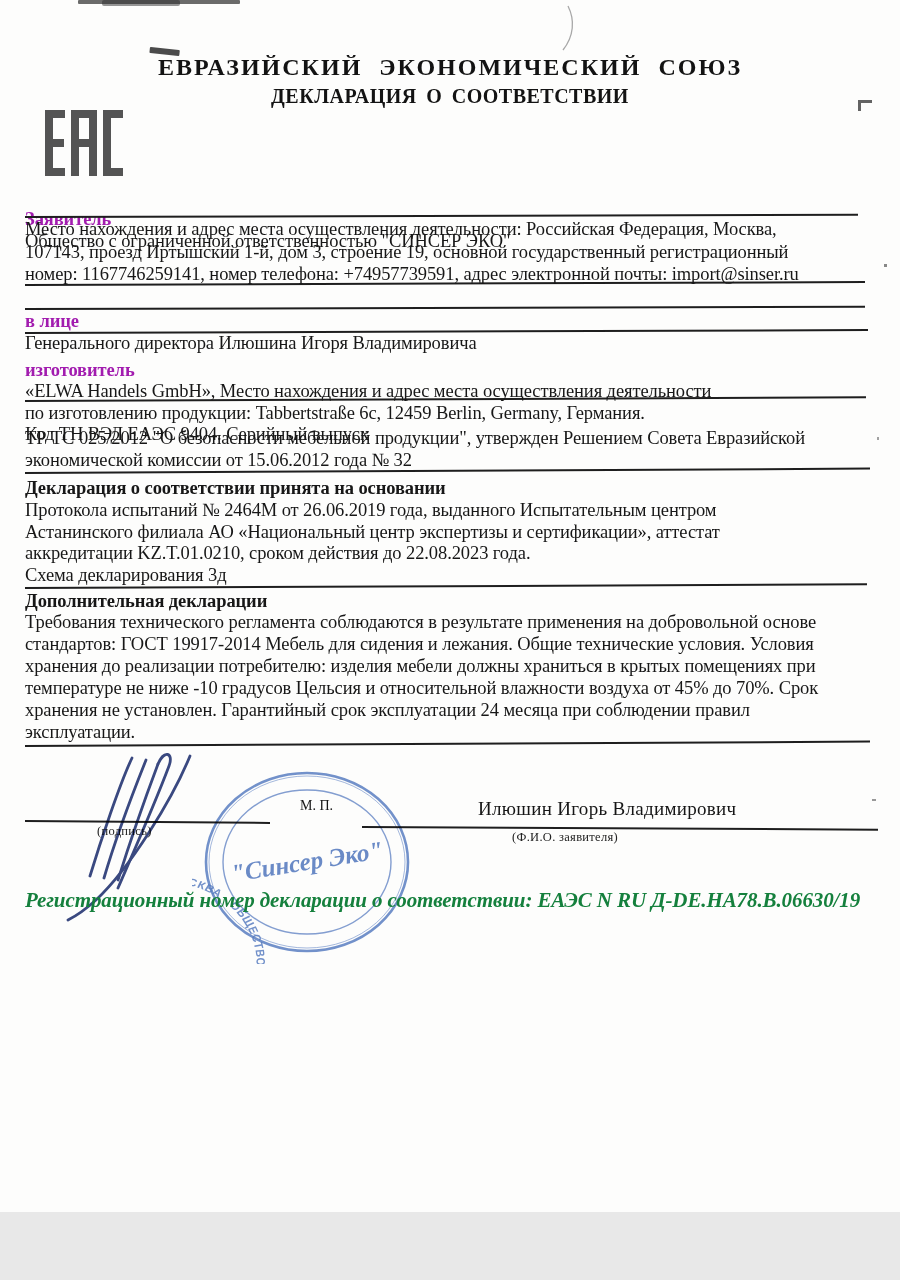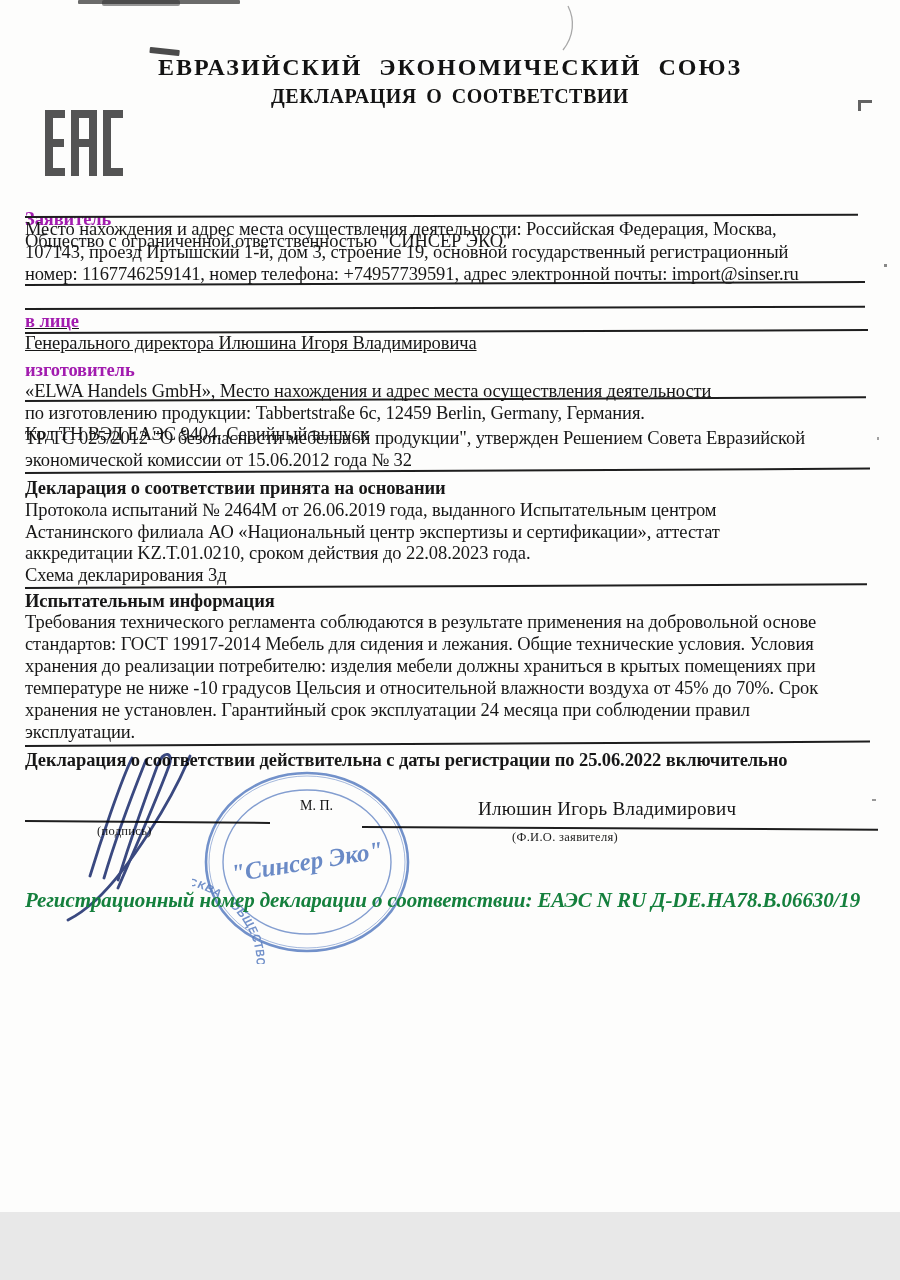--- a/index.html
+++ b/index.html
@@ -60,21 +60,21 @@
   <div class="divider" style="left:25px; top:332px; width:843px; transform:rotate(-0.2deg);"></div>
   <div class="divider" style="left:25px; top:400px; width:841px; transform:rotate(-0.25deg);"></div>
   <div class="divider" style="left:25px; top:472px; width:845px; transform:rotate(-0.3deg);"></div>
   <div class="divider" style="left:25px; top:587px; width:842px; transform:rotate(-0.25deg);"></div>
   <div class="divider" style="left:25px; top:745px; width:845px; transform:rotate(-0.3deg);"></div>
 
   <div class="abs body-text lh235" style="top:218px;">Место нахождения и адрес места осуществления деятельности: Российская Федерация, Москва,
 107143, проезд Иртышский 1-й, дом 3, строение 19, основной государственный регистрационный
 номер: 1167746259141, номер телефона: +74957739591, адрес электронной почты: import@sinser.ru</div>
 
-  <div class="abs body-text" style="top:288px;text-decoration:underline;">
+  <div class="abs body-text" style="top:288px;">
     <b>в лице</b>
     <span>Генерального директора Илюшина Игоря Владимировича</span>
   </div>
 
 
   <div class="abs body-text lh215" style="top:338px;">
     <b>изготовитель</b>
     <span>«ELWA Handels GmbH», Место нахождения и адрес места осуществления деятельности
 по изготовлению продукции: Tabbertstraße 6c, 12459 Berlin, Germany, Германия.
 Код ТН ВЭД ЕАЭС 9404. Серийный выпуск</span>
@@ -82,29 +82,28 @@
 
   <div class="abs body-text" style="top:427px;">ТР ТС 025/2012 "О безопасности мебельной продукции", утвержден Решением Совета Евразийской
 экономической комиссии от 15.06.2012 года № 32</div>
 
   <div class="abs body-text heading" style="top:477px;">Декларация о соответствии принята на основании</div>
   <div class="abs body-text lh215" style="top:500px;">Протокола испытаний № 2464М от 26.06.2019 года, выданного Испытательным центром
 Астанинского филиала АО «Национальный центр экспертизы и сертификации», аттестат
 аккредитации KZ.T.01.0210, сроком действия до 22.08.2023 года.
 Схема декларирования 3д</div>
 
-  <div class="abs body-text heading" style="top:590px;">Испытательным информация</div>
+  <div class="abs body-text heading" style="top:590px;">Дополнительная декларации</div>
   <div class="abs body-text" style="top:611px;">Требования технического регламента соблюдаются в результате применения на добровольной основе
 стандартов: ГОСТ 19917-2014 Мебель для сидения и лежания. Общие технические условия. Условия
 хранения до реализации потребителю: изделия мебели должны храниться в крытых помещениях при
 температуре не ниже -10 градусов Цельсия и относительной влажности воздуха от 45% до 70%. Срок
 хранения не установлен. Гарантийный срок эксплуатации 24 месяца при соблюдении правил
 эксплуатации.</div>
 
-  <div class="abs body-text heading" style="top:749px;">Декларация о соответствии действительна с даты регистрации по 25.06.2022 включительно</div>
 
   <div class="divider" style="left:25px; top:820px; width:245px; transform:rotate(0.45deg); height:2px;"></div>
   <div class="divider" style="left:362px; top:826px; width:516px; transform:rotate(0.3deg); height:2px;"></div>
 
   <div class="abs caption" style="left:97px; top:824px;">(подпись)</div>
   <div class="abs" style="left:300px; top:798px; font-size:14px;">М. П.</div>
   <div class="abs" style="left:478px; top:798px; font-size:19px; letter-spacing:0.3px;text-align:right;">Илюшин Игорь Владимирович</div>
   <div class="abs caption" style="left:512px; top:830px;">(Ф.И.О. заявителя)</div>
 
   <svg class="abs sig-svg" style="left:40px; top:748px;" width="200" height="200" viewBox="0 0 200 200">

